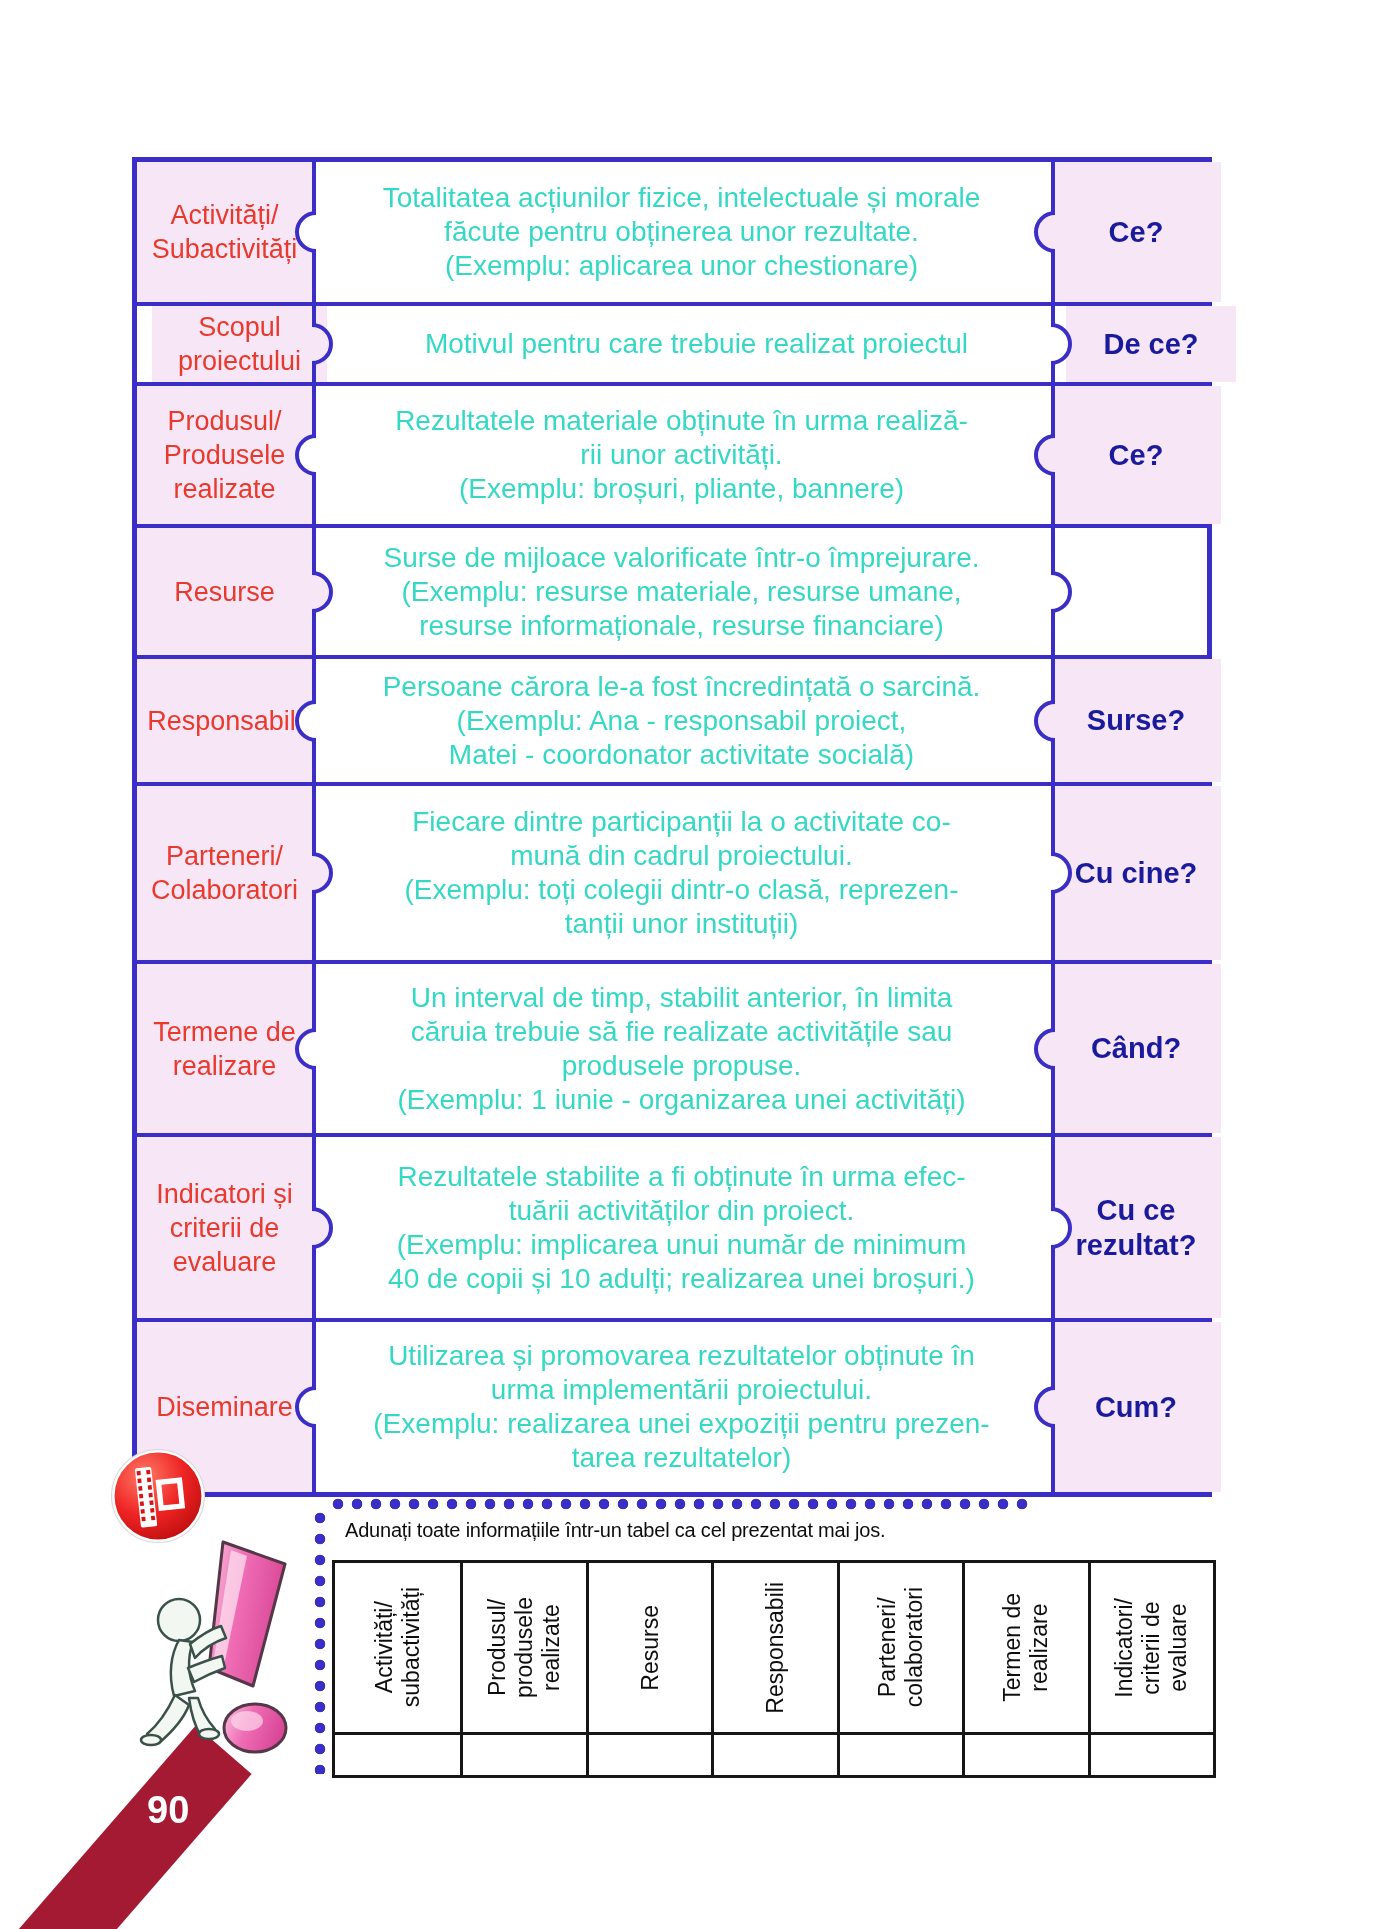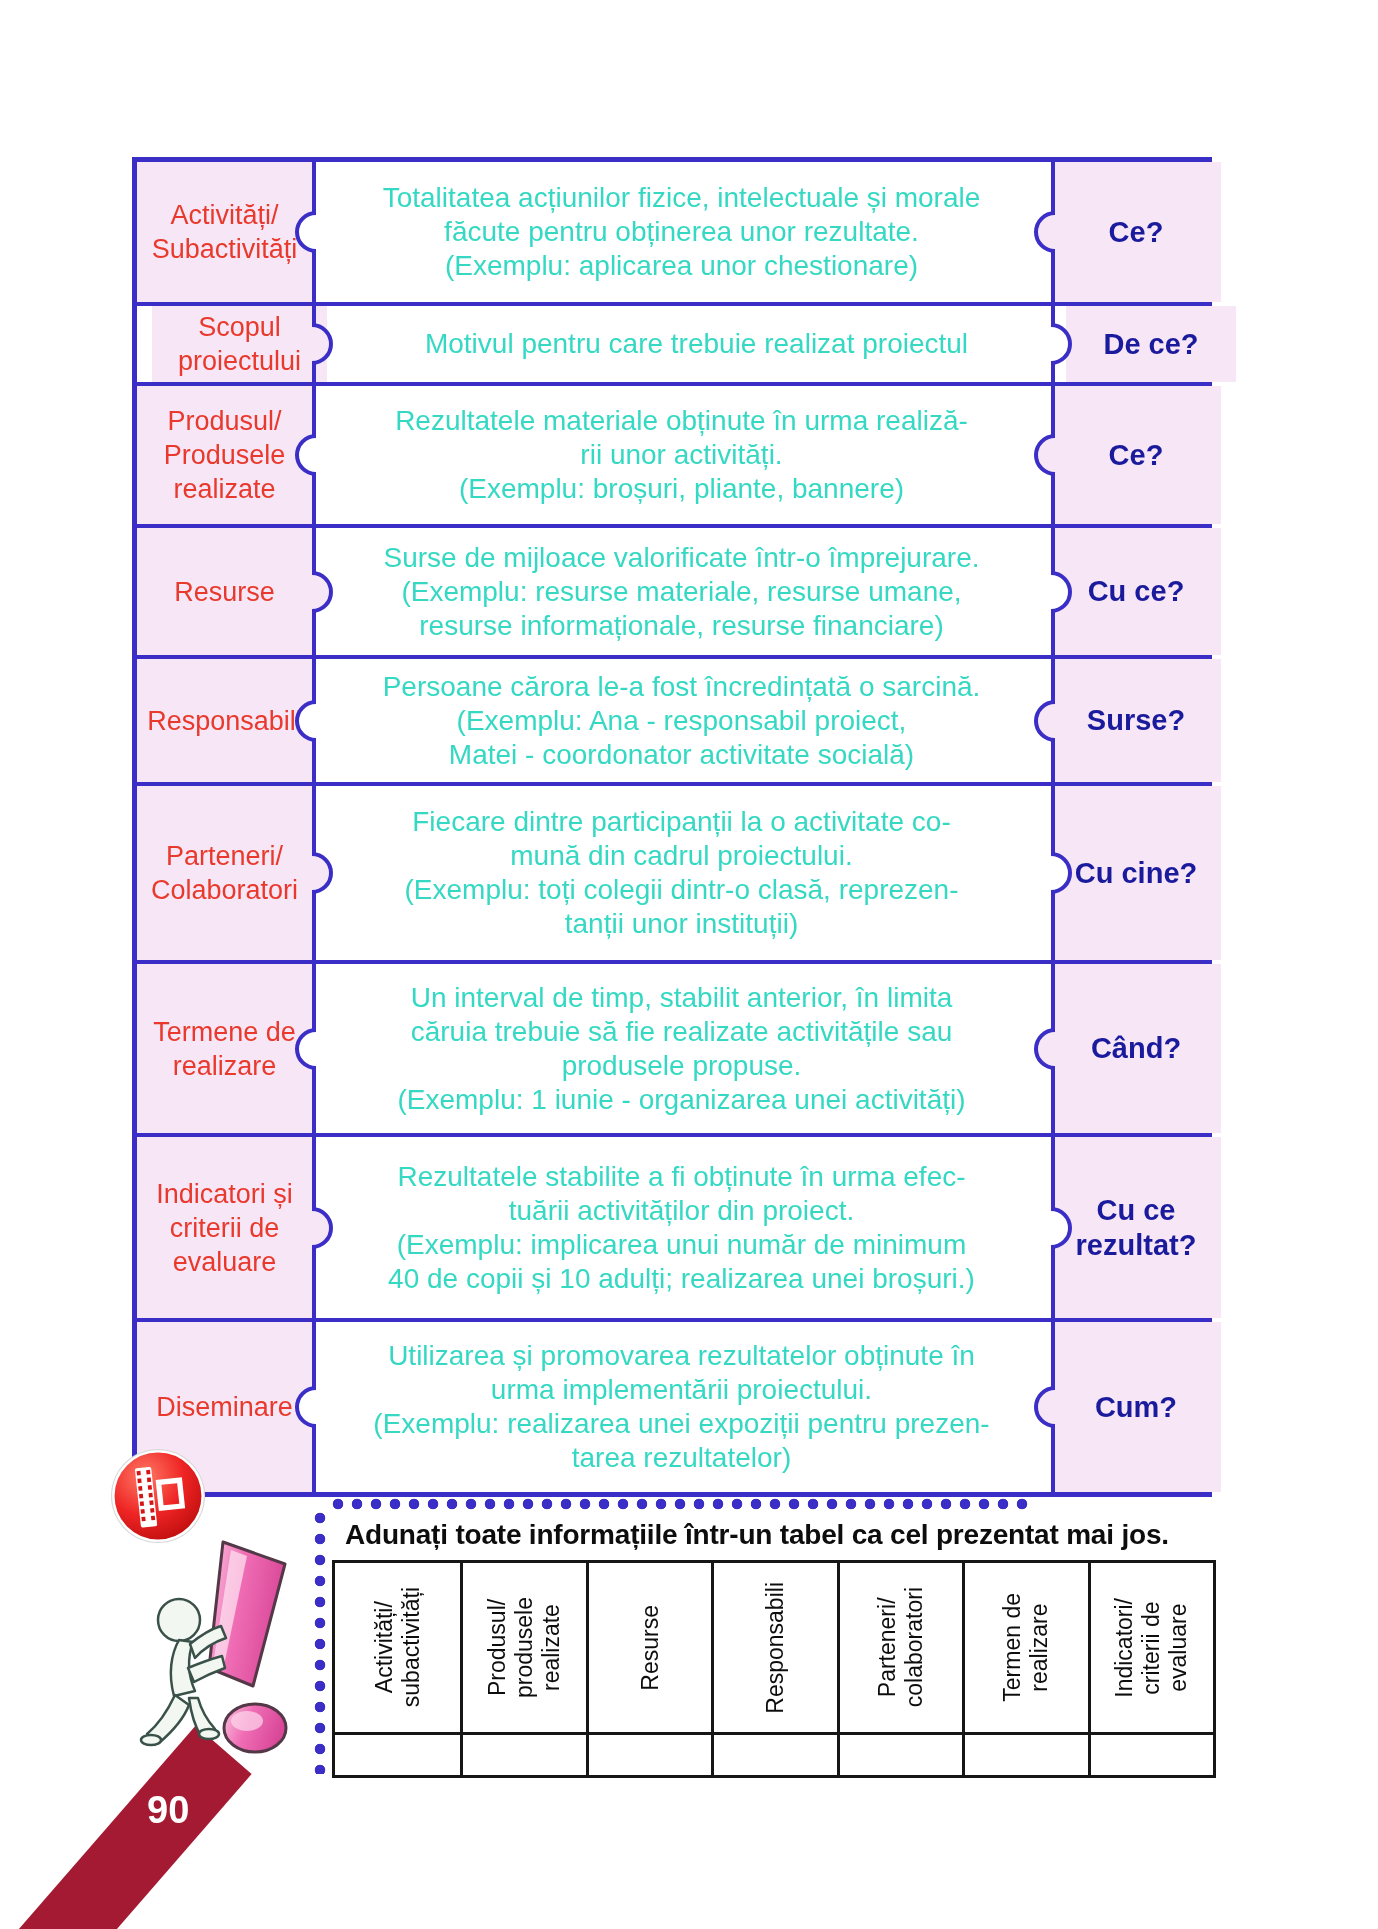--- a/index.html
+++ b/index.html
@@ -29,21 +29,21 @@
   
   .dots-h{position:absolute;left:332px;top:1498px;width:700px;height:12px;background-repeat:repeat-x;
           background-size:19px 12px;
           background-image:radial-gradient(circle at 6px 6px, var(--border) 5px, rgba(0,0,0,0) 5.6px);}
   .dots-v{position:absolute;left:314px;top:1512px;width:12px;height:262px;background-repeat:repeat-y;
           background-size:12px 21px;
           background-image:radial-gradient(circle at 6px 6px, var(--border) 5px, rgba(0,0,0,0) 5.6px);}
 
   
   .instruction{position:absolute;left:345px;top:1519px;width:880px;color:#0d0d0d;
-               font-size:28px;font-weight:700;letter-spacing:-0.2px;}
+               font-size:20px;font-weight:400;letter-spacing:-0.2px;}
   .xtable{position:absolute;left:332px;top:1560px;width:884px;height:218px;box-sizing:border-box;
           border:3px solid var(--black);display:grid;grid-template-columns:repeat(7,1fr);
           grid-template-rows:172px 1fr;background:#fff;}
   .xcell{box-sizing:border-box;border-left:3px solid var(--black);display:flex;
          align-items:center;justify-content:center;}
   .xcell.c0{border-left:none;}
   .xcell.head{border-bottom:3px solid var(--black);}
   .vt{writing-mode:vertical-rl;transform:rotate(180deg);white-space:pre-line;text-align:center;
       font-size:23px;font-weight:500;line-height:1.18;color:#0d0d0d;}
 
@@ -105,21 +105,20 @@
         </div>
         <div class="tab-clip" style="left: 888px;">
           <div class="tab-circle" style="left: 9px; background: var(--pink);"></div>
         </div>
       </div>
       <div class="prow bt" style="height: 131px;">
         <div class="cell label-cell">Resurse</div>
         <div class="cell desc-cell">Surse de mijloace valorificate într-o împrejurare.
 (Exemplu: resurse materiale, resurse umane,
 resurse informaționale, resurse financiare)</div>
-        <div class="cell question-cell">Cu ce?</div>
         <div class="vsep l"></div>
         <div class="vsep r"></div>
         <div class="tab-clip" style="left: 175px;">
           <div class="tab-circle" style="left: -21px; background: var(--pink);"></div>
         </div>
         <div class="tab-clip" style="left: 914px;">
           <div class="tab-circle" style="left: -21px; background: rgb(255, 255, 255);"></div>
         </div>
       </div>
       <div class="prow bt" style="height: 127px;">

